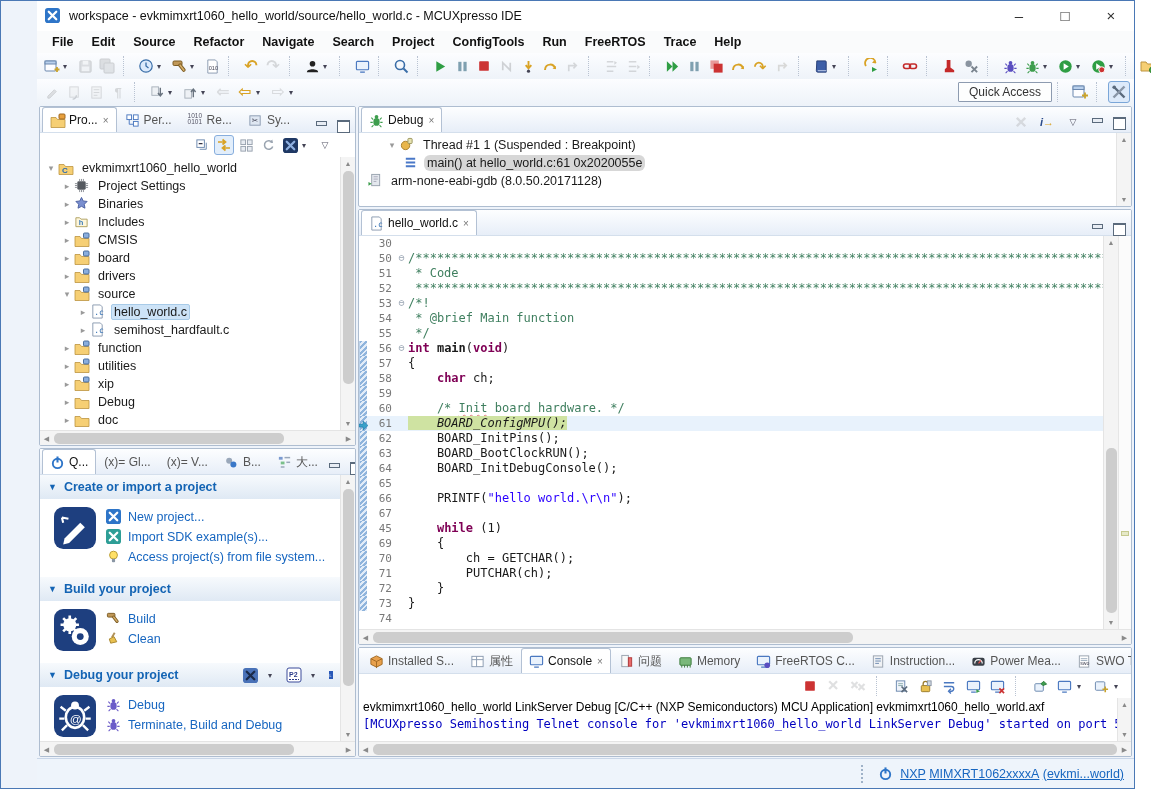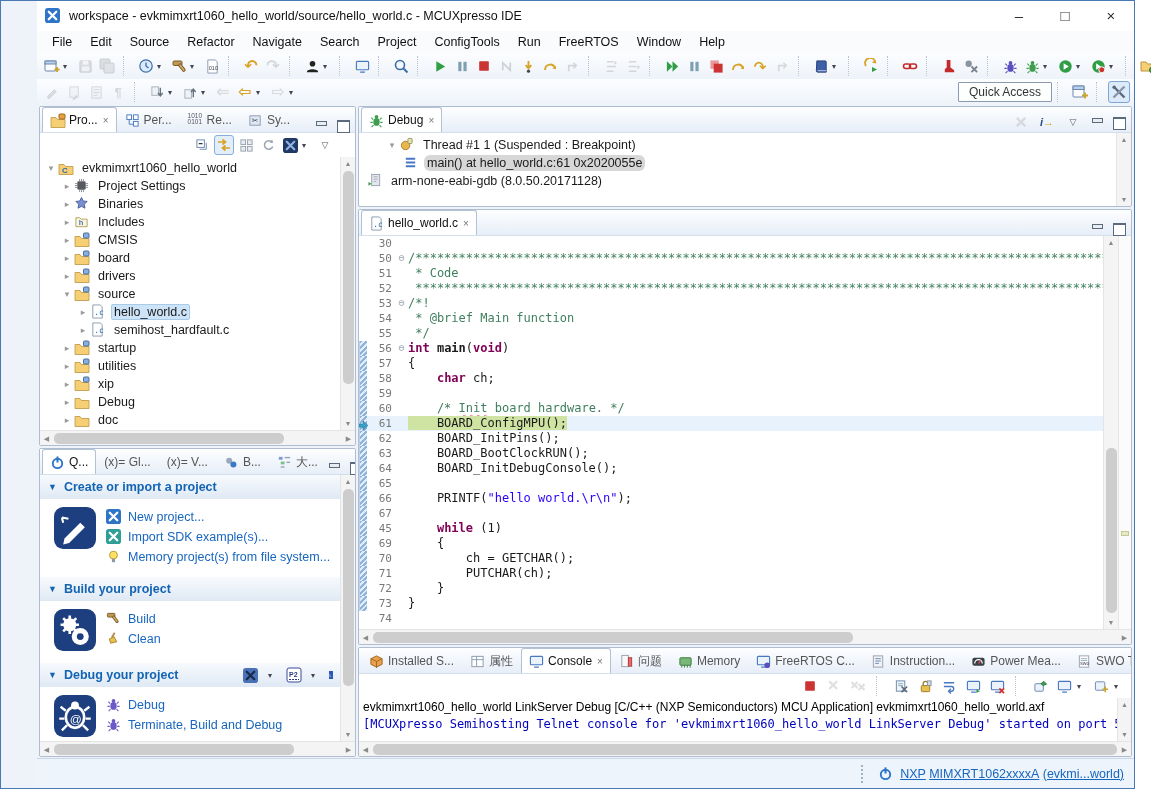--- a/index.html
+++ b/index.html
@@ -6,21 +6,21 @@
   html,body{width:1151px;height:789px;overflow:hidden;}
   body{font-family:"Liberation Sans","DejaVu Sans",sans-serif;font-size:12px;color:#1a1a1a;background:#fff;}
   .win{width:1135px;height:789px;border:1px solid #4a78b5;display:flex;flex-direction:column;background:#eef3fa;padding-left:36px;}
   
   .titlebar{height:30px;background:#fff;display:flex;align-items:center;padding-left:8px;flex:none;}
   .titlebar .ticon{width:17px;height:17px;margin-right:7px;flex:none;}
   .titlebar .ttext{font-size:12.5px;color:#111;}
   .wincontrols{margin-left:auto;display:flex;height:100%;}
   .wincontrols span{width:46px;text-align:center;line-height:30px;font-size:15px;color:#333;cursor:default;}
   
-  .menubar{height:22px;background:#fafbfc;display:flex;align-items:center;padding-left:6px;flex:none;}
+  .menubar{height:22px;background:#fafbfc;display:flex;align-items:center;padding-left:6px;flex:none;font-weight:bold;}
   .menubar span{padding:2px 9px;font-size:12.5px;color:#111;}
   
   .toolbar{height:26px;background:linear-gradient(#fcfdff,#eef3f9);display:flex;align-items:center;padding:0 4px;flex:none;}
   .tbgroup{display:flex;align-items:center;}
   .tbi{width:22px;height:22px;display:inline-flex;align-items:center;justify-content:center;border-radius:3px;position:relative;flex:none;}
   .tbi svg{display:block;}
   .tbi.dis{opacity:.38;filter:grayscale(80%);}
   .dd{font-size:8px;color:#445;margin:0 3px 0 0;width:8px;flex:none;}
   .tsep{width:9px;height:20px;flex:none;border-left:1px dotted #b9c3d2;margin:0 3px 0 5px;}
   .tb-right{margin-left:auto;display:flex;align-items:center;}
@@ -72,21 +72,21 @@
   .rg{width:8px;flex:none;}
   .rg.on{background:repeating-linear-gradient(135deg,#8fb4dc 0 2px,#e2ecf8 2px 4px);border-left:1px solid #bcd2ea;}
   .lnum{width:28px;flex:none;text-align:right;color:#787878;font-size:11px;padding-right:3px;}
   .fold{width:13px;flex:none;color:#98a4b2;font-size:10px;text-align:center;line-height:14px;}
   .ct{flex:1;overflow:hidden;}
   .sg-k{color:#7f0055;font-weight:bold;}
   .sg-c{color:#3f7f5f;}
   .sg-cq{color:#3f7f5f;text-decoration:underline wavy #e08080 1px;text-underline-offset:2px;}
   .sg-s{color:#2a00ff;}
   .sg-b{font-weight:bold;}
-  .sg-g{background:#cfe3a2;}
+  .sg-g{background:#cfe3a2;font-style:italic;}
   .iparrow{position:absolute;left:0px;top:3px;width:9px;height:9px;}
   .ovr{position:absolute;right:0;top:0;bottom:0;width:13px;background:#fbfbfb;border-left:1px solid #e6e6e6;}
   .ovr .mark{position:absolute;left:2px;width:8px;height:5px;background:#e6e9c8;border:1px solid #c5c98f;}
   
   .cons-toolbar{height:24px;display:flex;align-items:center;justify-content:flex-end;gap:2px;padding-right:6px;background:#fff;flex:none;}
   .cons-body{flex:1;overflow:hidden;position:relative;padding:1px 16px 0 4px;}
   .cons-title{font-size:12px;color:#000;white-space:nowrap;line-height:17px;}
   .cons-log{font-family:"DejaVu Sans Mono",monospace;font-size:12px;color:#0000c0;white-space:nowrap;line-height:16px;}
   
   .qs-body{flex:1;overflow:hidden;position:relative;background:#fff;}
@@ -127,21 +127,21 @@
       <span>File</span>
       <span>Edit</span>
       <span>Source</span>
       <span>Refactor</span>
       <span>Navigate</span>
       <span>Search</span>
       <span>Project</span>
       <span>ConfigTools</span>
       <span>Run</span>
       <span>FreeRTOS</span>
-      <span>Window</span>
+      <span>Trace</span>
       <span>Help</span>
     </div>
   <div class="toolbar">
       <div class="tbgroup" id="toolbar1">
         <span class="tbi">
           <svg width="16" height="16" viewBox="0 0 16 16">
             <rect x="1" y="3" width="11" height="10" rx="1" fill="#fdfdff" stroke="#6a87ae"></rect>
             <rect x="1" y="3" width="11" height="3" fill="#b9d0ec" stroke="#6a87ae"></rect>
             <path d="M13 9v5M10.5 11.5h5" stroke="#caa32c" stroke-width="1.8"></path>
           </svg>
@@ -602,21 +602,21 @@
                   <text x="4.5" y="12" font-size="8.5" fill="#2a6ab0" font-family="monospace">.c</text>
                 </svg></span>
               <span class="tlab">semihost_hardfault.c</span>
             </div>
             <div class="trow" style="padding-left: 20px;">
               <span class="twisty">▸</span>
               <span class="icn"><svg width="16" height="16" viewBox="0 0 16 16">
                   <path d="M1 4.5h5l1.5 2H15v8H1z" fill="#f6cf74" stroke="#bd9440" stroke-width=".8"></path>
                   <rect x="9.5" y="1" width="5.5" height="5" rx="1" fill="#8aaede" stroke="#4a6f9e"></rect>
                 </svg></span>
-              <span class="tlab">startup</span>
+              <span class="tlab">function</span>
             </div>
             <div class="trow" style="padding-left: 20px;">
               <span class="twisty">▸</span>
               <span class="icn"><svg width="16" height="16" viewBox="0 0 16 16">
                   <path d="M1 4.5h5l1.5 2H15v8H1z" fill="#f6cf74" stroke="#bd9440" stroke-width=".8"></path>
                   <rect x="9.5" y="1" width="5.5" height="5" rx="1" fill="#8aaede" stroke="#4a6f9e"></rect>
                 </svg></span>
               <span class="tlab">utilities</span>
             </div>
             <div class="trow" style="padding-left: 20px;">
@@ -715,21 +715,21 @@
                         <rect width="16" height="16" rx="3" fill="#2e9e96"></rect>
                         <path d="M4 4l8 8M12 4l-8 8" stroke="#fff" stroke-width="2.4" stroke-linecap="round"></path>
                       </svg></span>
                     <span>Import SDK example(s)...</span>
                   </div>
                   <div class="qs-link">
                     <span class="icn"><svg width="15" height="15" viewBox="0 0 16 16">
                         <circle cx="8" cy="6.5" r="4.2" fill="#ffe066" stroke="#b89a30"></circle>
                         <rect x="6.3" y="10.5" width="3.4" height="3.5" rx="1" fill="#8a96a4"></rect>
                       </svg></span>
-                    <span>Memory project(s) from file system...</span>
+                    <span>Access project(s) from file system...</span>
                   </div>
                 </div>
               </div>
             </div>
             <div class="qs-sec">
               <div class="qs-head">
                 <span class="arr">▼</span>
                 <span class="qtitle">Build your project</span>
               </div>
               <div class="qs-rows">

